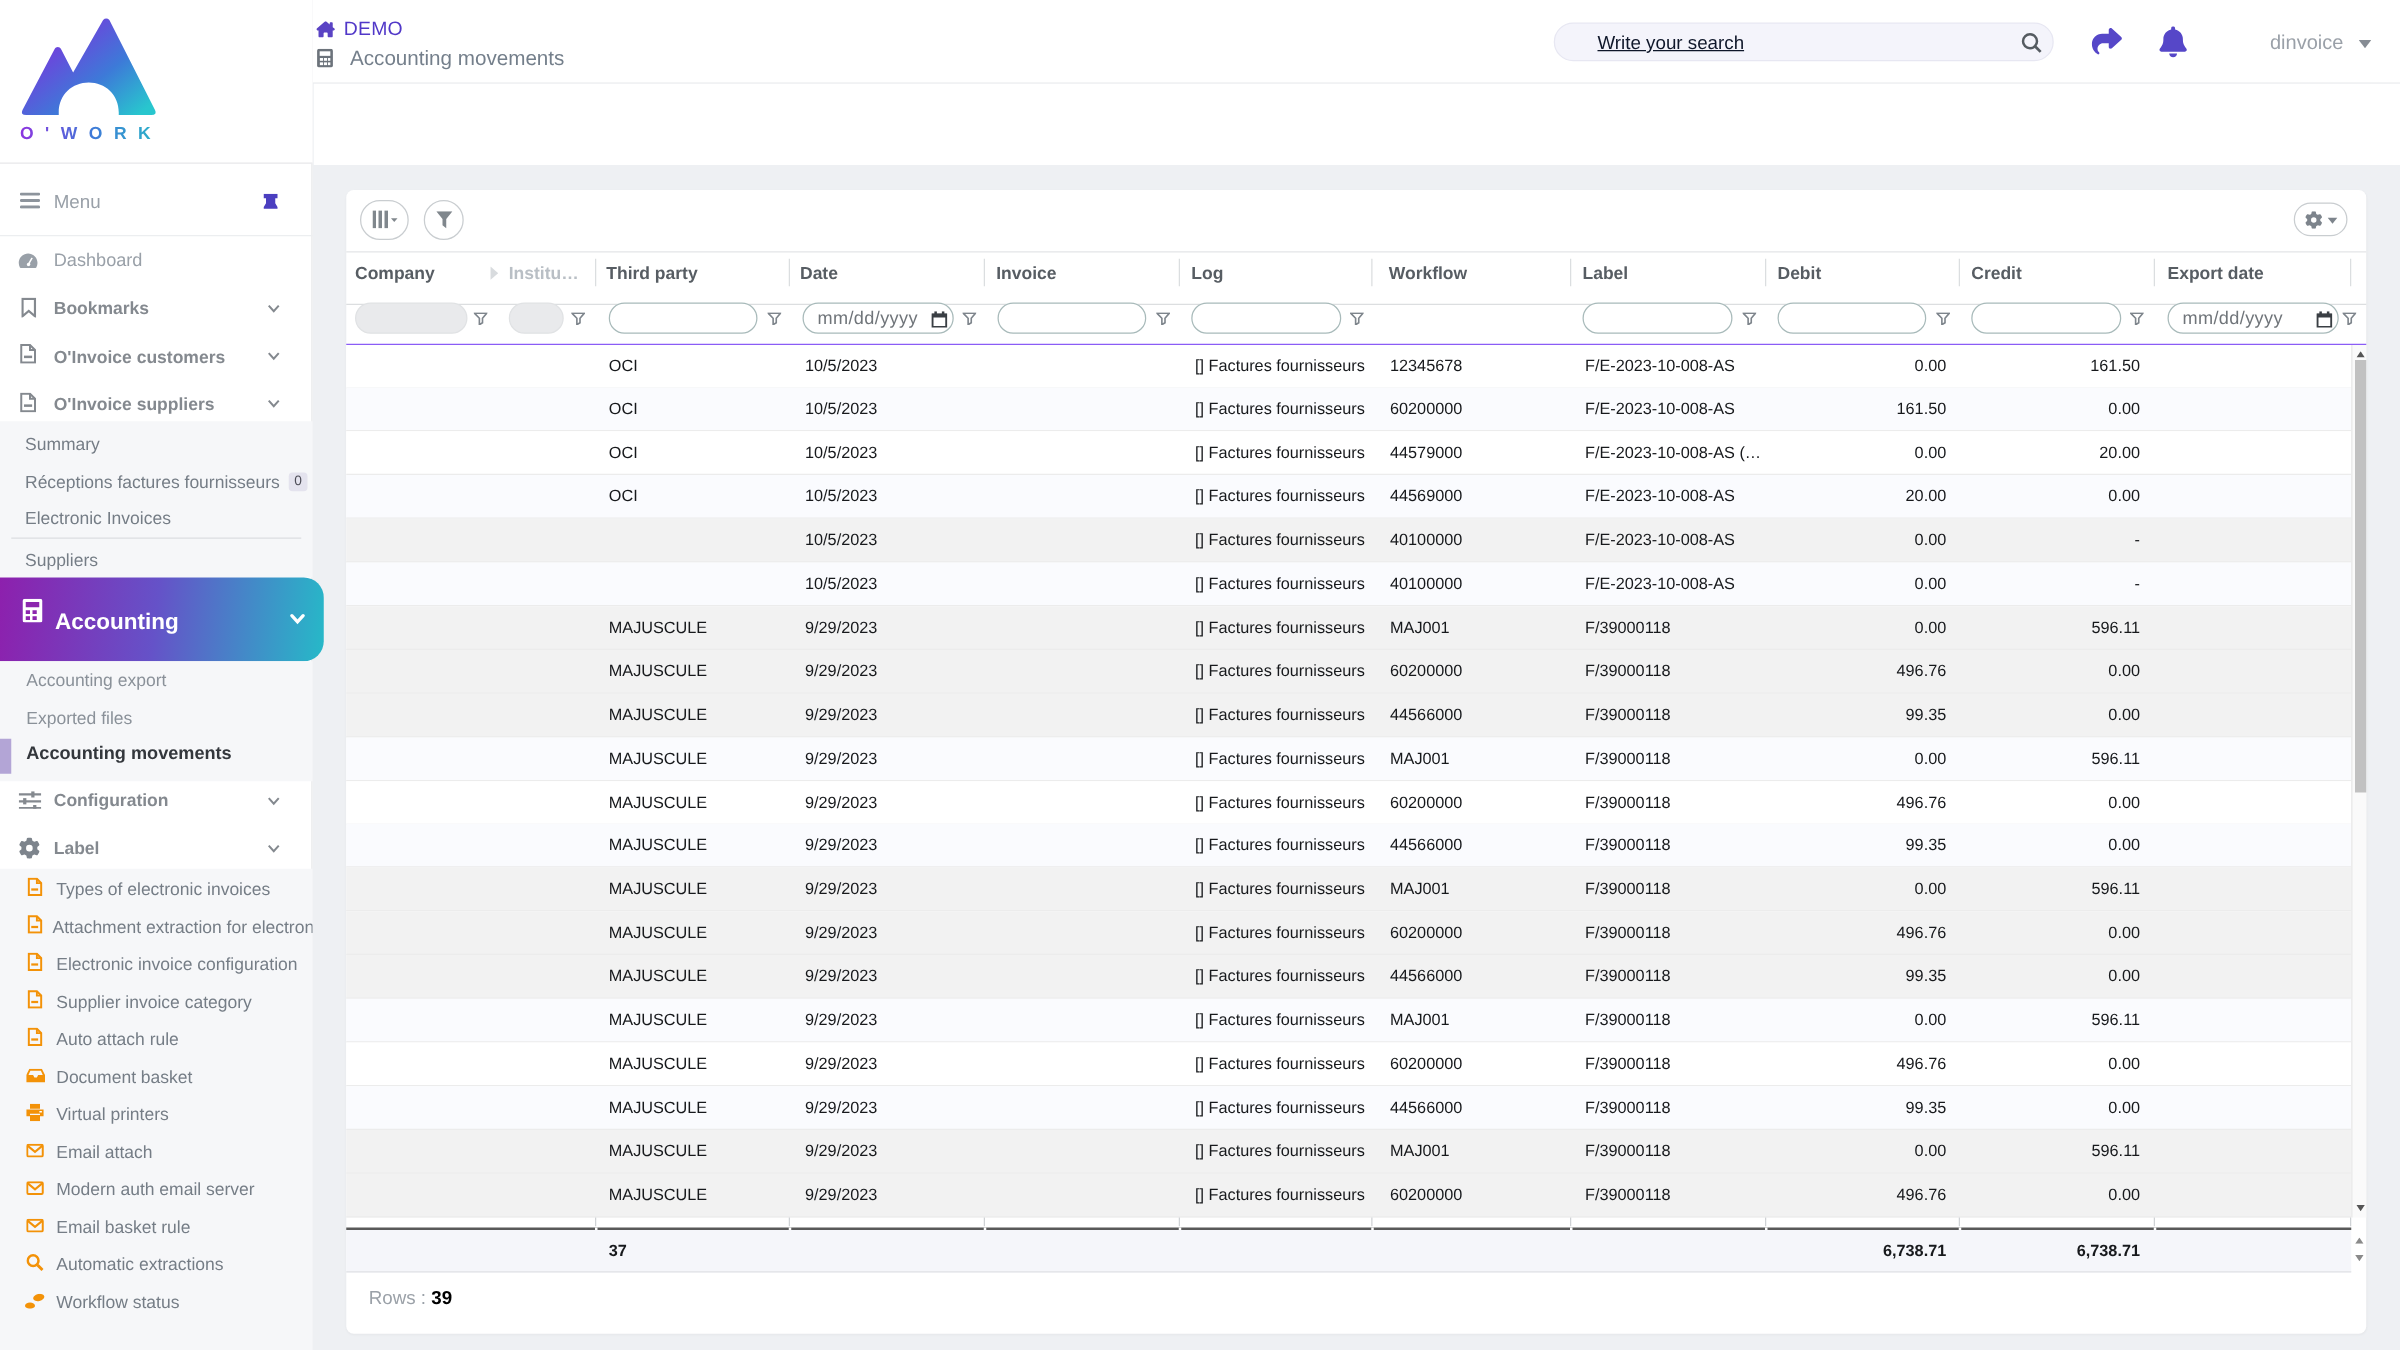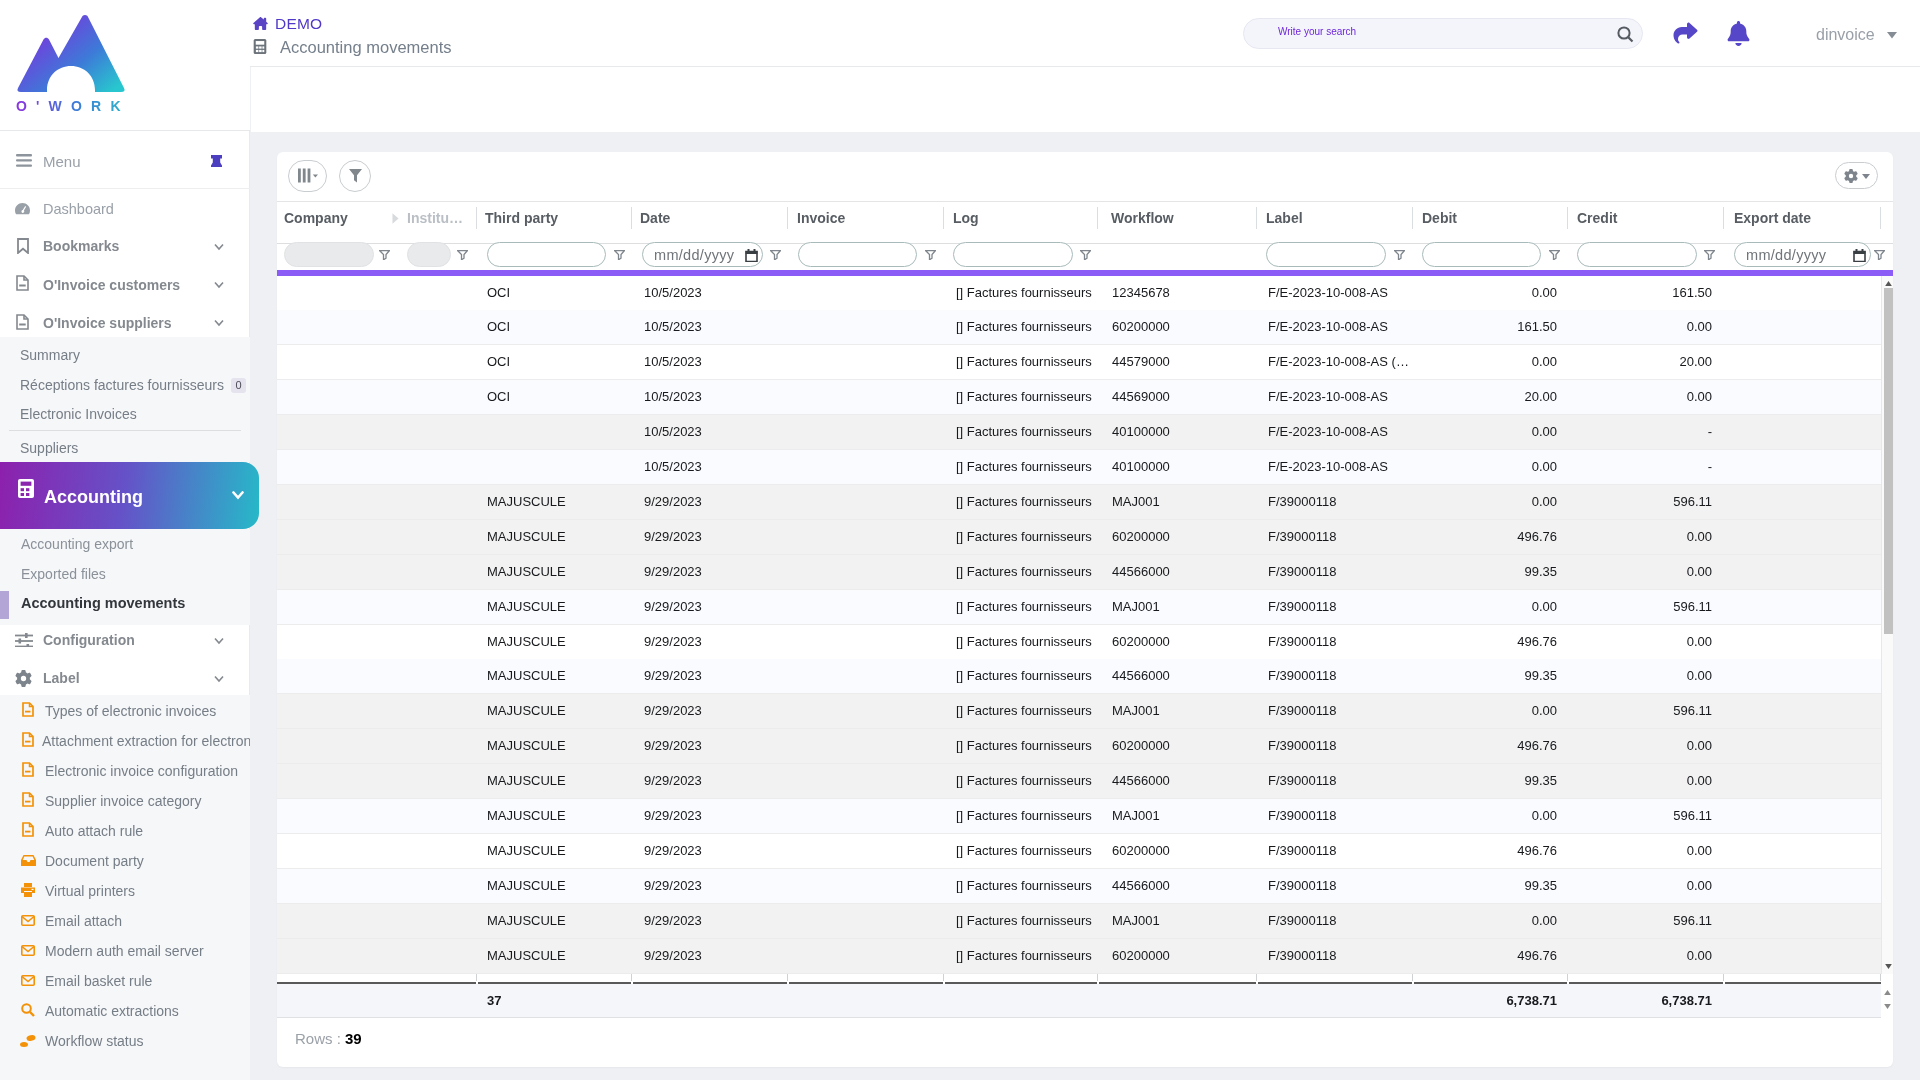--- a/index.html
+++ b/index.html
@@ -50,21 +50,21 @@
       <rect x="2.8" y="9.4" width="3.2" height="2.8" fill="#fff"></rect>
       <rect x="6.9" y="9.4" width="3.2" height="2.8" fill="#fff"></rect>
       <rect x="11" y="9.4" width="2.4" height="2.8" fill="#fff"></rect>
       <rect x="2.8" y="13.8" width="3.2" height="2.8" fill="#fff"></rect>
       <rect x="6.9" y="13.8" width="3.2" height="2.8" fill="#fff"></rect>
       <rect x="11" y="13.8" width="2.4" height="2.8" fill="#fff"></rect>
     </svg>
   <span class="abs" style="left:30px;top:38px;font-size:16.5px;color:#747f8b;">Accounting movements</span>
 
   <div class="abs" style="left:993px;top:18px;width:400px;height:31px;border-radius:15.5px;background:#f4f4fb;border:1px solid #e7e7f2;">
-    <span class="abs" style="left:34px;top:7px;font-size:10px;color:#6d28d9;">Write your search</span>
+    <span class="abs" style="left:34px;top:7px;font-size:15px;color:#0f172a;text-decoration:underline;">Write your search</span>
     <svg class="abs" style="left:373px;top:7px" width="17" height="17" viewBox="0 0 17 17">
         <circle cx="7" cy="7" r="5.6" fill="none" stroke="#555b61" stroke-width="2"></circle>
         <line x1="11.2" y1="11.2" x2="15.5" y2="15.5" stroke="#555b61" stroke-width="2.2"></line>
       </svg>
   </div>
   <svg class="abs" style="left:1423px;top:21px" width="25" height="24" viewBox="0 0 512 512">
       <path fill="#5647c8" d="M307 34.8c-11.5 5.1-19 16.6-19 29.2l0 64-112 0C78.8 128 0 206.8 0 304C0 417.3 81.5 467.9 100.2 478.1c2.5 1.4 5.3 1.9 8.1 1.9c10.9 0 19.7-8.9 19.7-19.7c0-7.5-4.3-14.4-9.8-19.5C108.8 431.9 96 414.4 96 384c0-53 43-96 96-96l96 0 0 64c0 12.6 7.4 24.1 19 29.2s25 3 34.4-5.4l160-144c6.7-6.1 10.6-14.7 10.6-23.8s-3.8-17.7-10.6-23.8l-160-144c-9.4-8.5-22.9-10.6-34.4-5.5z"></path>
     </svg>
   <svg class="abs" style="left:1477px;top:21px" width="23" height="25" viewBox="0 0 448 512">
       <path fill="#5647c8" d="M224 0c-17.7 0-32 14.3-32 32l0 19.2C119 66 64 130.6 64 208l0 18.8c0 47-17.3 92.4-48.5 127.6l-7.4 8.3c-8.4 9.4-10.4 22.9-5.3 34.4S19.4 416 32 416l384 0c12.6 0 24-7.4 29.2-18.9s3.1-25-5.3-34.4l-7.4-8.3C401.3 319.2 384 273.9 384 226.8l0-18.8c0-77.4-55-142-128-156.8L256 32c0-17.7-14.3-32-32-32zm45.3 493.3c12-12 18.7-28.3 18.7-45.3l-64 0-64 0c0 17 6.7 33.3 18.7 45.3s28.3 18.7 45.3 18.7s33.3-6.7 45.3-18.7z"></path>
@@ -120,21 +120,21 @@
         <div class="colsep" style="left:510px"></div>
         <div class="colsep" style="left:666px"></div>
         <div class="colsep" style="left:820px"></div>
         <div class="colsep" style="left:979px"></div>
         <div class="colsep" style="left:1135px"></div>
         <div class="colsep" style="left:1290px"></div>
         <div class="colsep" style="left:1446px"></div>
         <div class="colsep" style="left:1603px"></div>
     </div>
 
-    <div class="abs" style="left:0;top:82px;width:1616px;height:42px;border-bottom:6px solid #8b5cf6;">
+    <div class="abs" style="left:0;top:82px;width:1616px;height:42px;border-bottom:1px solid #8b5cf6;">
       <div class="pillgray" style="left:7px;top:8px;width:90px;"></div>
       <svg class="abs fno" style="left:102px;top:16px">
           <use href="#fo"></use>
         </svg>
       <div class="pillgray" style="left:130px;top:8px;width:44px;"></div>
       <svg class="abs fno" style="left:180px;top:16px">
           <use href="#fo"></use>
         </svg>
       <div class="pillwhite" style="left:210px;top:8px;width:119px;"></div>
       <svg class="abs fno" style="left:337px;top:16px">
@@ -541,21 +541,21 @@
         <use href="#ficon"></use>
       </svg>
       <span class="sub-item" style="left:45px;top:98px">Supplier invoice category</span>
     <svg class="abs ofile" style="left:22px;top:127px">
         <use href="#ficon"></use>
       </svg>
       <span class="sub-item" style="left:45px;top:128px">Auto attach rule</span>
     <svg class="abs" style="left:21px;top:160px" width="15" height="11" viewBox="0 0 15 11">
         <path fill="#f39208" d="M2.5 0 h10 l2.5 5 v6 H0 V5 Z M1.8 5 h3.7 l1 2 h2 l1-2 h3.7 L11.7 1.5 H3.3 Z"></path>
       </svg>
-      <span class="sub-item" style="left:45px;top:158px">Document party</span>
+      <span class="sub-item" style="left:45px;top:158px">Document basket</span>
     <svg class="abs" style="left:21px;top:188px" width="14" height="14" viewBox="0 0 14 14">
         <path fill="#f39208" d="M3 0 h8 v4 H3 Z M0 4.6 h14 v5.4 h-3 v-2 H3 v2 H0 Z M3 9 h8 v5 H3 Z"></path>
         <rect x="10.5" y="5.8" width="2" height="1.2" fill="#fff"></rect>
       </svg>
       <span class="sub-item" style="left:45px;top:188px">Virtual printers</span>
     <svg class="abs oenv" style="left:21px;top:220px">
         <use href="#eicon"></use>
       </svg>
       <span class="sub-item" style="left:45px;top:218px">Email attach</span>
     <svg class="abs oenv" style="left:21px;top:250px">

